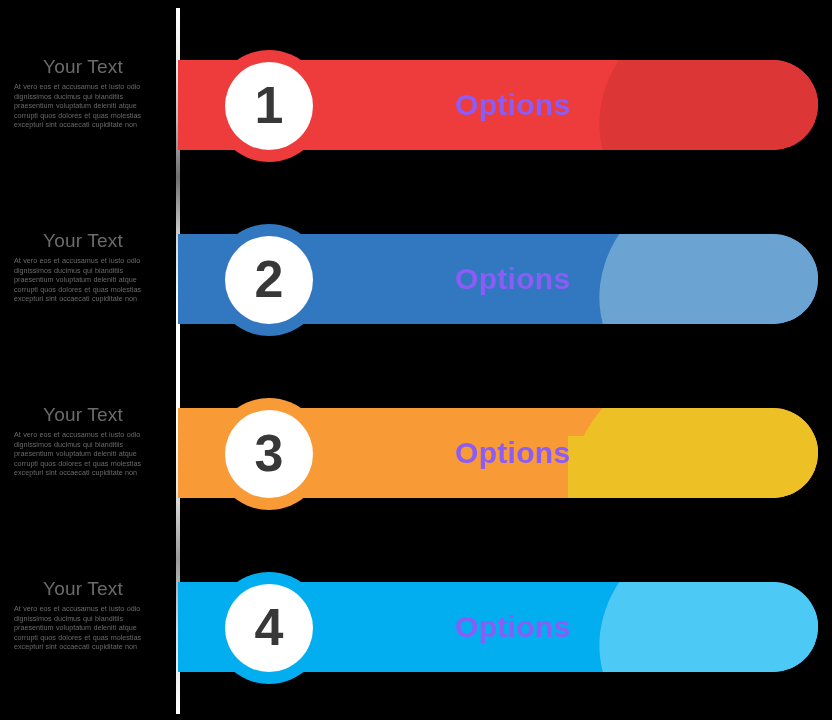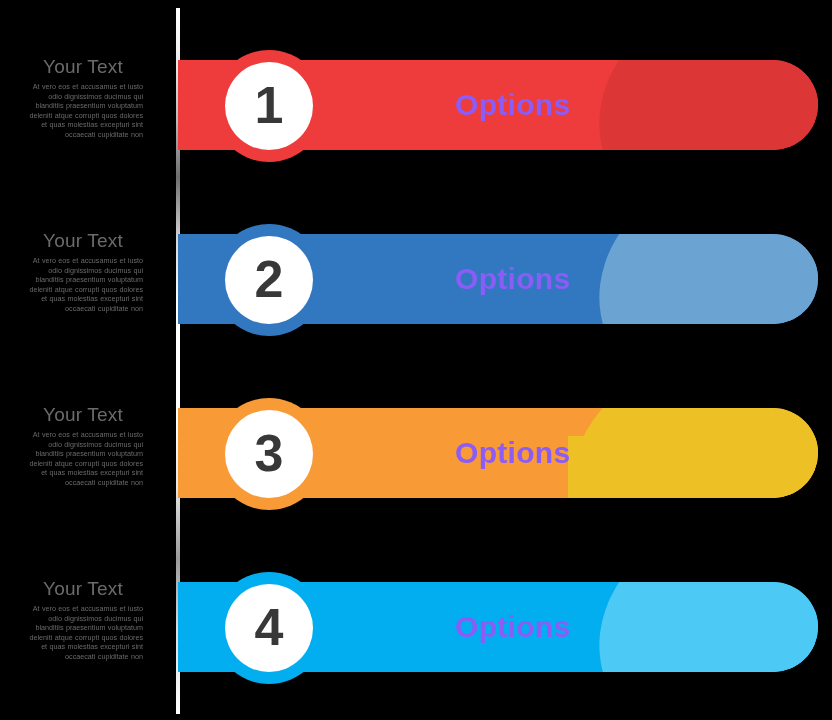--- a/index.html
+++ b/index.html
@@ -69,22 +69,22 @@
     font-weight: 400;
     color: #6b6b6b;
     letter-spacing: 0.2px;
     line-height: 22px;
     margin-bottom: 4px;
   }
   .text-body {
     font-size: 7.2px;
     line-height: 9.6px;
     color: #6a6a6a;
-    padding: 0 23px;
-    text-align: right;
+    padding: 0 14px;
+    text-align: left;
     word-spacing: 0.4px;
   }
 
   
   .bar {
     position: absolute;
     left: 178px;
     top: 42px;
     width: 640px;
     height: 90px;

